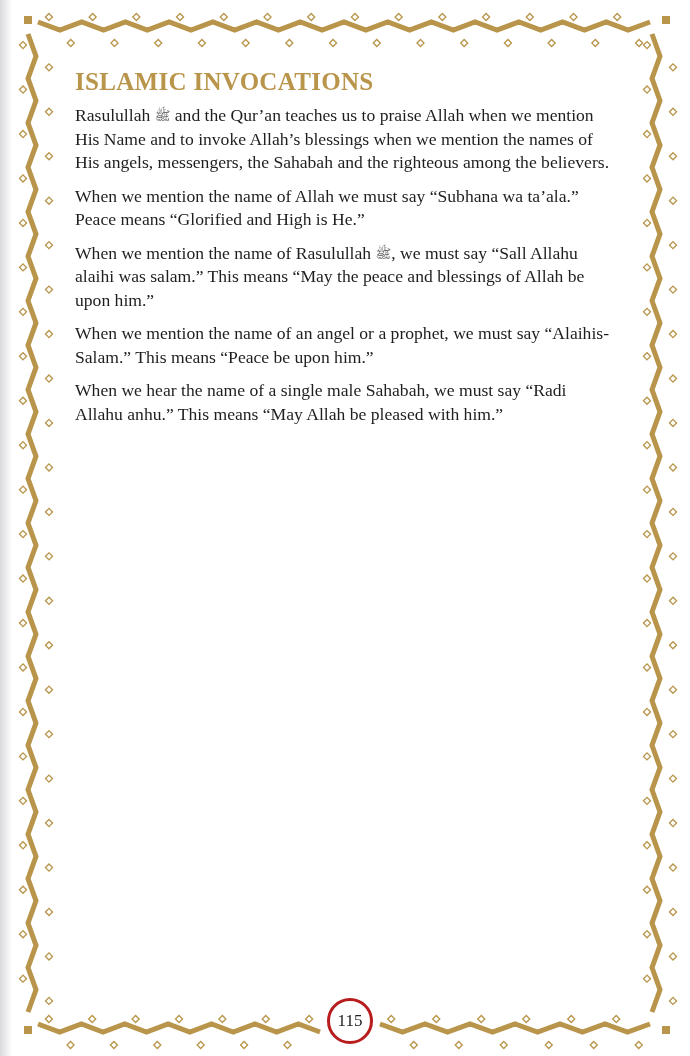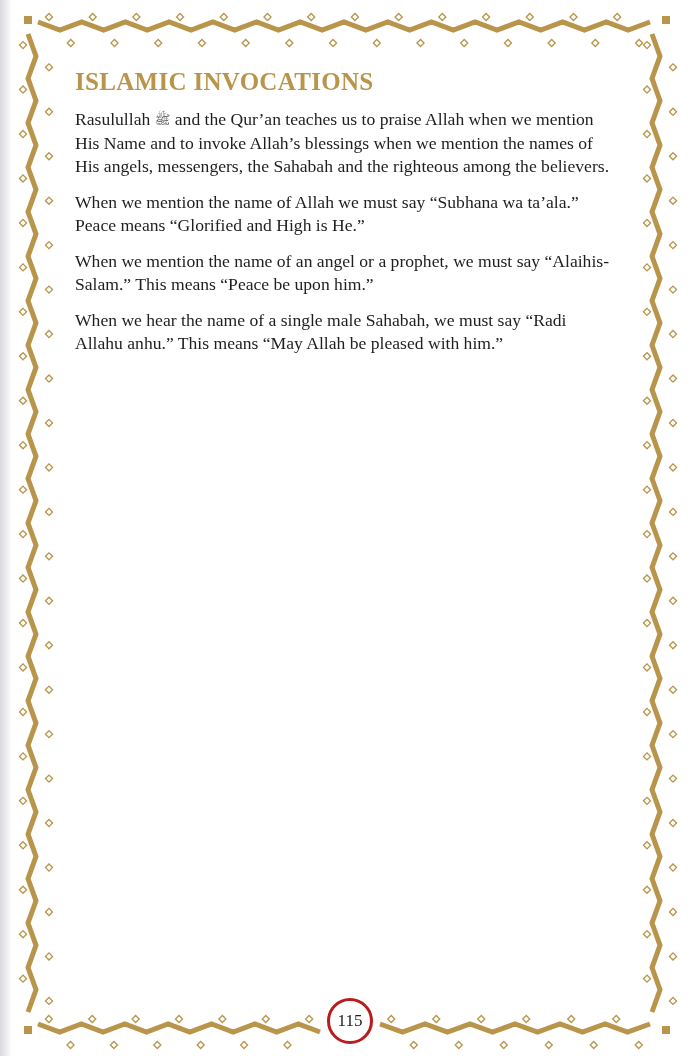--- a/index.html
+++ b/index.html
@@ -1,21 +1,21 @@
 <!DOCTYPE html>
 <html><head>
 <meta charset="utf-8">
 <style>
   html,body{margin:0;padding:0;}
   body{width:690px;height:1056px;background:#ffffff;position:relative;overflow:hidden;font-family:"Liberation Serif","DejaVu Serif",serif;}
   .shadow{position:absolute;left:0;top:0;width:12px;height:1056px;background:linear-gradient(to right,#d9d9de,#f3f3f5 70%,#ffffff);}
   svg.border{position:absolute;left:0;top:0;}
   .content{position:absolute;left:75px;top:68px;width:540px;color:#1e1e1e;}
   h1{margin:0 0 8px 0;font-family:"Liberation Serif",serif;font-weight:bold;font-size:25px;letter-spacing:0.3px;color:#b8954a;}
-  p{margin:12px 0 10px 0;font-size:17.6px;line-height:23.5px;}
+  p{margin:6px 0 10px 0;font-size:17.6px;line-height:23.5px;}
   .pbuh{display:inline-block;font-family:"DejaVu Sans",sans-serif;font-size:13px;color:#444;vertical-align:1px;}
   .pagenum{position:absolute;left:327px;top:998px;width:46px;height:46px;border-radius:50%;border:3px solid #b91c1c;background:#fff;box-sizing:border-box;display:flex;align-items:center;justify-content:center;font-size:17px;color:#222;}
 </style>
 </head>
 <body>
 
 <div class="shadow"></div>
 
 <svg class="border" id="border" width="690" height="1056">
     <path d="M38 22 L59.85714285714286 30 L81.71428571428572 22 L103.57142857142857 30 L125.42857142857143 22 L147.28571428571428 30 L169.14285714285714 22 L191 30 L212.85714285714286 22 L234.71428571428572 30 L256.57142857142856 22 L278.42857142857144 30 L300.2857142857143 22 L322.14285714285717 30 L344 22 L365.8571428571429 30 L387.7142857142857 22 L409.57142857142856 30 L431.42857142857144 22 L453.2857142857143 30 L475.14285714285717 22 L497 30 L518.8571428571429 22 L540.7142857142858 30 L562.5714285714286 22 L584.4285714285714 30 L606.2857142857143 22 L628.1428571428571 30 L650 22" fill="none" stroke="#b8954a" stroke-width="5" stroke-linejoin="miter"></path>
@@ -167,19 +167,20 @@
     <rect x="24" y="16" width="8" height="8" fill="#b8954a"></rect>
     <rect x="662" y="16" width="8" height="8" fill="#b8954a"></rect>
     <rect x="24" y="1026" width="8" height="8" fill="#b8954a"></rect>
     <rect x="662" y="1026" width="8" height="8" fill="#b8954a"></rect>
   </svg>
 
 <div class="content">
   <h1>ISLAMIC INVOCATIONS</h1>
   <p><span>Rasulullah</span> <span class="pbuh">ﷺ</span><span> and the Qur’an teaches us to praise Allah when we mention His Name and to invoke Allah’s blessings when we mention the names of His angels, messengers, the Sahabah and the righteous among the believers.</span></p>
   <p>When we mention the name of Allah we must say “Subhana wa ta’ala.” Peace means “Glorified and High is He.”</p>
+  <p><span>When we mention the name of Rasulullah</span> <span class="pbuh">ﷺ</span><span>, we must say “Sall Allahu alaihi was salam.” This means “May the peace and blessings of Allah be upon him.”</span></p>
   <p>When we mention the name of an angel or a prophet, we must say “Alaihis-Salam.” This means “Peace be upon him.”</p>
   <p>When we hear the name of a single male Sahabah, we must say “Radi Allahu anhu.” This means “May Allah be pleased with him.”</p>
 </div>
 
 <div class="pagenum">
     <span>115</span>
   </div>
 
 </body></html>

